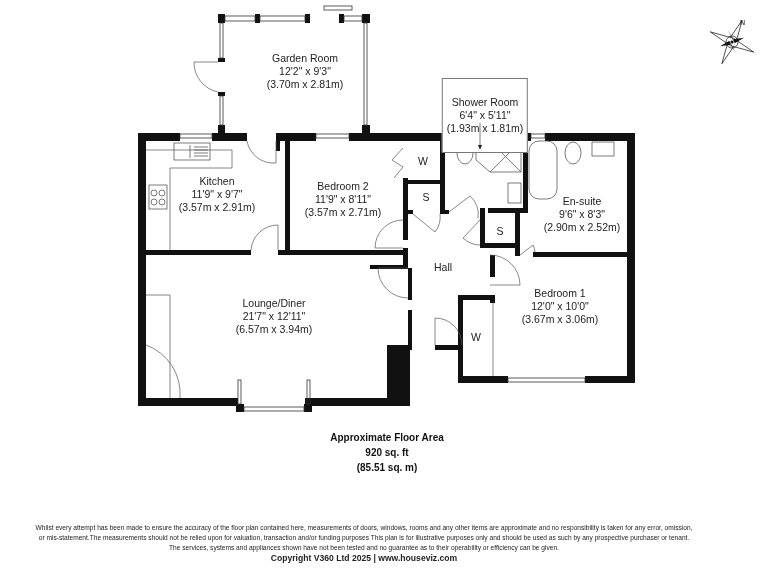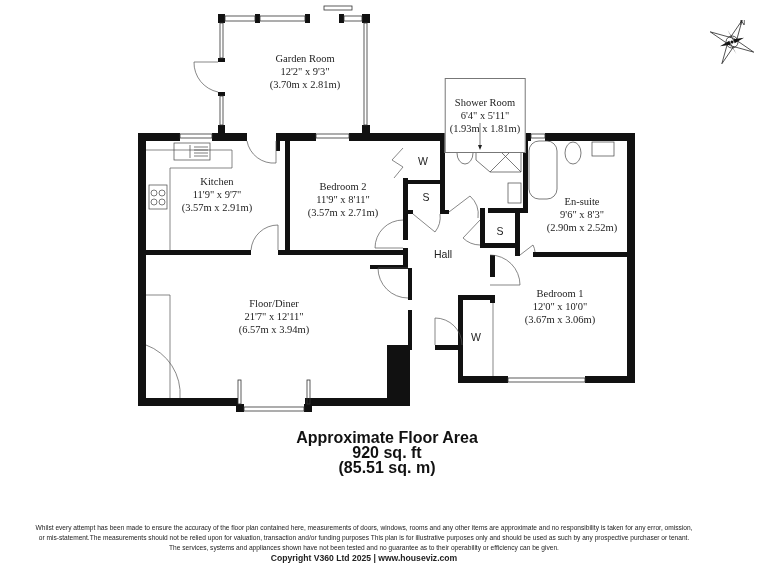--- a/index.html
+++ b/index.html
@@ -1,22 +1,22 @@
 <!DOCTYPE html>
 <html><head>
 <meta charset="utf-8">
 <style>
   html,body{margin:0;padding:0;background:#fff;}
   body{width:768px;height:576px;position:relative;overflow:hidden;font-family:"Liberation Sans",sans-serif;color:#111;}
   #plan{position:absolute;left:0;top:0;}
   .lbl{position:absolute;text-align:center;font-size:10.5px;line-height:13px;color:#222;white-space:nowrap;transform:translateX(-50%);}
-  .lbl span{display:block;font-family:Liberation Serif, serif;}
+  .lbl span{display:block;}
   .box{border:1px solid #777;padding:17px 4px;background:#fff;}
   .single{position:absolute;font-size:10.5px;color:#222;transform:translate(-50%,-50%);}
-  #area{position:absolute;left:387px;top:430px;transform:translateX(-50%);text-align:center;font-weight:bold;font-size:16px;line-height:15px;color:#111;}
+  #area{position:absolute;left:387px;top:430px;transform:translateX(-50%);text-align:center;font-weight:bold;font-size:10px;line-height:15px;color:#111;}
   #area span{display:block;}
   #disclaimer{position:absolute;left:0;width:728px;top:523px;text-align:center;font-size:6.6px;line-height:10px;color:#222;}
   #disclaimer span{display:block;white-space:nowrap;}
   #copyright{font-weight:bold;font-size:8.6px;}
   #compass{position:absolute;left:704px;top:14px;}
 </style>
 </head>
 <body>
 
 <svg id="plan" width="768" height="430" viewBox="0 0 768 430" xmlns="http://www.w3.org/2000/svg">
@@ -216,32 +216,32 @@
   <polygon points="478,145 482,145 480,150" fill="#222"></polygon>
 </svg>
 
 <div class="lbl" style="left:582px;top:195px;">
   <span>En-suite</span>
   <span>9'6" x 8'3"</span>
   <span>(2.90m x 2.52m)</span>
 </div>
 
 <div class="lbl" style="left:274px;top:297px;">
-  <span>Floor/Diner</span>
+  <span>Lounge/Diner</span>
   <span>21'7" x 12'11"</span>
   <span>(6.57m x 3.94m)</span>
 </div>
 
 <div class="lbl" style="left:560px;top:287px;">
   <span>Bedroom 1</span>
   <span>12'0" x 10'0"</span>
   <span>(3.67m x 3.06m)</span>
 </div>
 
-<div class="single" style="left:443px;top:254px;">Hall</div>
+<div class="single" style="left:443px;top:267px;">Hall</div>
 
 <div class="single" style="left:423px;top:161px;">W</div>
 <div class="single" style="left:426px;top:197px;">S</div>
 <div class="single" style="left:500px;top:231px;">S</div>
 <div class="single" style="left:476px;top:337px;">W</div>
 
 <div id="area">
   <span>Approximate Floor Area</span>
   <span>920 sq. ft</span>
   <span>(85.51 sq. m)</span>

